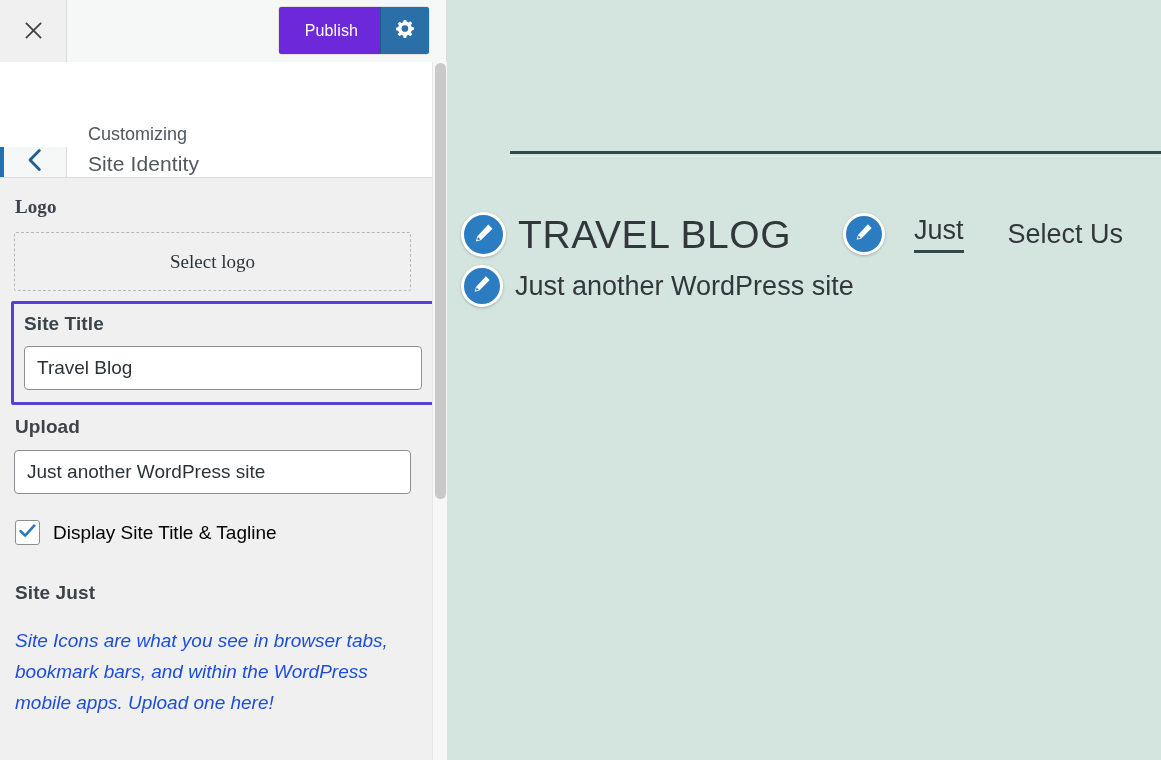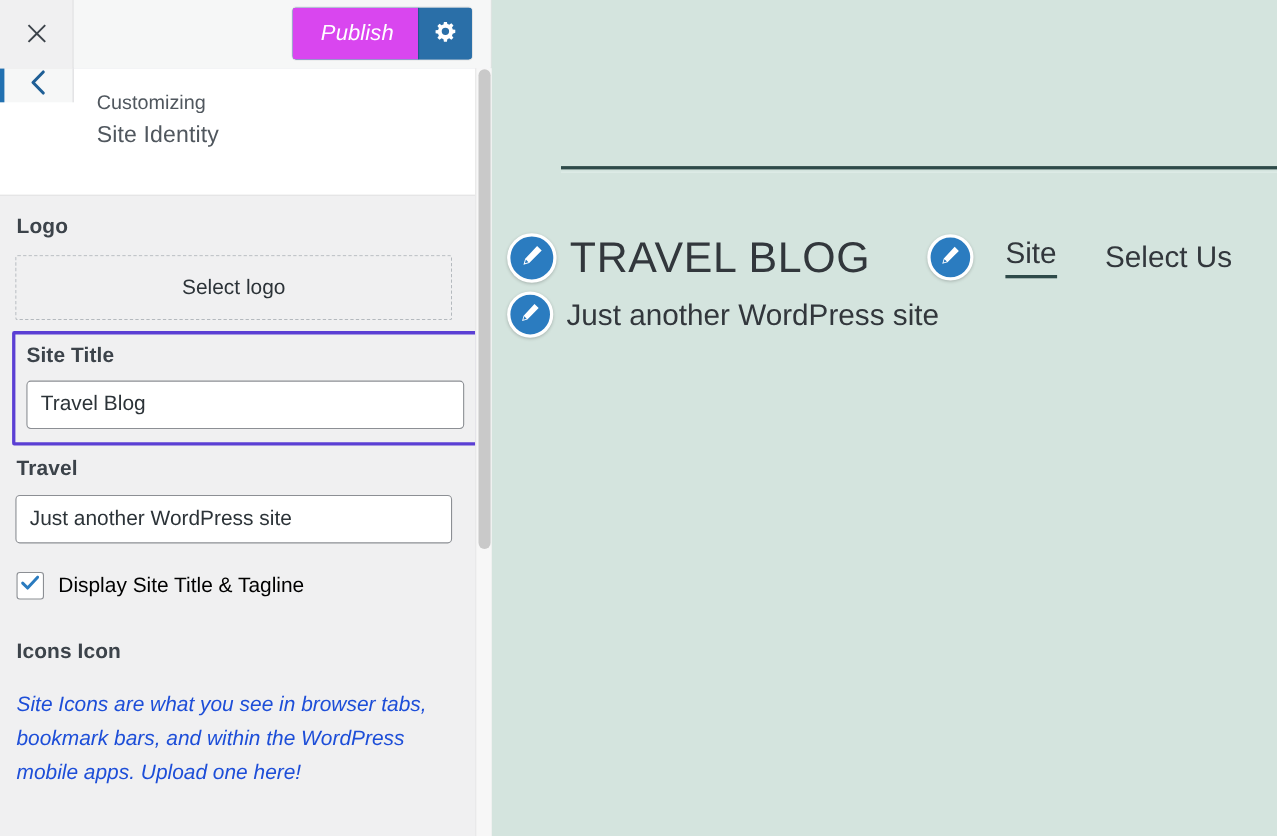--- a/index.html
+++ b/index.html
@@ -46,43 +46,42 @@
   }
   .publish-group {
     display:flex; align-items:stretch;
     height:47px;
     background:#2a6fa8;
     border-radius:3px;
     overflow:hidden;
     box-shadow:0 0 0 1px rgba(0,0,0,.08);
   }
   .publish-btn {
-    background:#d946ef;
+    background:#6d28d9;
     color:#fff;
     border:none;
     font-family:"Liberation Sans", sans-serif;
-    font-size:20px;
+    font-size:16px;
     padding:0 22px 0 26px;
     cursor:pointer;
     letter-spacing:.1px;
     line-height:47px;
-    font-style:italic;
   }
   .publish-gear {
     width:49px;
     background:#2a6fa8;
     border-left:1px solid #1e5a8c;
     display:flex; align-items:center; justify-content:center;
     cursor:pointer;
   }
 
   
   .cz-header {
     height:116px; flex:0 0 116px;
-    display:flex; align-items:flex-start;
+    display:flex; align-items:flex-end;
     background:#fff;
     border-bottom:1px solid #dcdcde;
   }
   .back-btn {
     width:67px; flex:0 0 67px;
     background:#f6f7f7;
     border-right:1px solid #dcdcde;
     border-left:4px solid #2271b1;
     display:flex; align-items:center; justify-content:center;
     cursor:pointer;
@@ -118,28 +117,28 @@
   .cz-inner { padding:0 16px 0 14px; }
 
   .field-label {
     font-size:19px;
     font-weight:bold;
     color:#3c434a;
     letter-spacing:.1px;
   }
 
   .logo-block { margin-bottom:10px; }
-  .logo-block .field-label { display:block; margin:4px 0 14px 1px; }
+  .logo-block .field-label { display:block; margin:4px 0 14px 1px;font-family:Liberation Serif, serif; }
   .select-logo-btn {
     display:block;
     width:397px; height:59px;
     background:#f0f0f1;
     border:1px dashed #b4b9be;
     border-radius:2px;
-    font-family:Liberation Sans, sans-serif;
+    font-family:Liberation Serif, serif;
     font-size:19px;
     color:#2c3338;
     cursor:pointer;
   }
 
   
   .highlight-box {
     border:3px solid #5b3fd4;
     border-radius:2px;
     padding:9px 10px 12px 10px;
@@ -410,37 +409,37 @@
           <span class="field-label">Logo</span>
           <button class="select-logo-btn">Select logo</button>
         </div>
 
         <div class="highlight-box">
           <span class="field-label">Site Title</span>
           <input class="text-input" type="text" value="Travel Blog" style="">
         </div>
 
         <div class="tagline-block">
-          <span class="field-label">Travel</span>
+          <span class="field-label">Upload</span>
           <input class="text-input" type="text" value="Just another WordPress site" style="">
         </div>
 
         <div class="checkbox-row">
           <span class="cbox">
             <span>
               <svg width="17" height="14" viewBox="0 0 17 14">
                 <path d="M1.6 7.1 L6.1 11.6 L15.2 1.7" fill="none" stroke="#2a7bbf" stroke-width="2.7" stroke-linecap="round" stroke-linejoin="round"></path>
               </svg>
             </span>
           </span>
           <span class="checkbox-label">Display Site Title &amp; Tagline</span>
         </div>
 
         <div class="site-icon-block">
-          <span class="field-label">Icons Icon</span>
+          <span class="field-label">Site Just</span>
           <div class="desc-text">Site Icons are what you see in browser tabs, bookmark bars, and within the WordPress mobile apps. Upload one here!</div>
         </div>
 
       </div>
     </div>
 
     <div class="panel-scrollbar">
       <div class="thumb"></div>
     </div>
   </div>
@@ -478,21 +477,21 @@
       <div class="nav-area">
         <span class="edit-pencil small">
           <span>
             <svg width="20" height="20" viewBox="0 0 20 20">
               <path fill="#ffffff" d="M13.9 2.3 L17.7 6.1 L7.4 16.4 L2.6 17.8 L4 13 Z M4.6 13.6 L3.8 16.6 L6.8 15.8 Z"></path>
               <path fill="#ffffff" d="M13.2 4.5 L15.5 6.8 L14.6 7.7 L12.3 5.4 Z"></path>
             </svg>
           </span>
         </span>
         <div class="nav-links">
-          <a class="nav-link active" href="#">Site</a>
+          <a class="nav-link active" href="#">Just</a>
           <a class="nav-link" href="#">Select Us</a>
         </div>
       </div>
     </div>
 
   </div>
 
 </div>
 
 </body></html>

